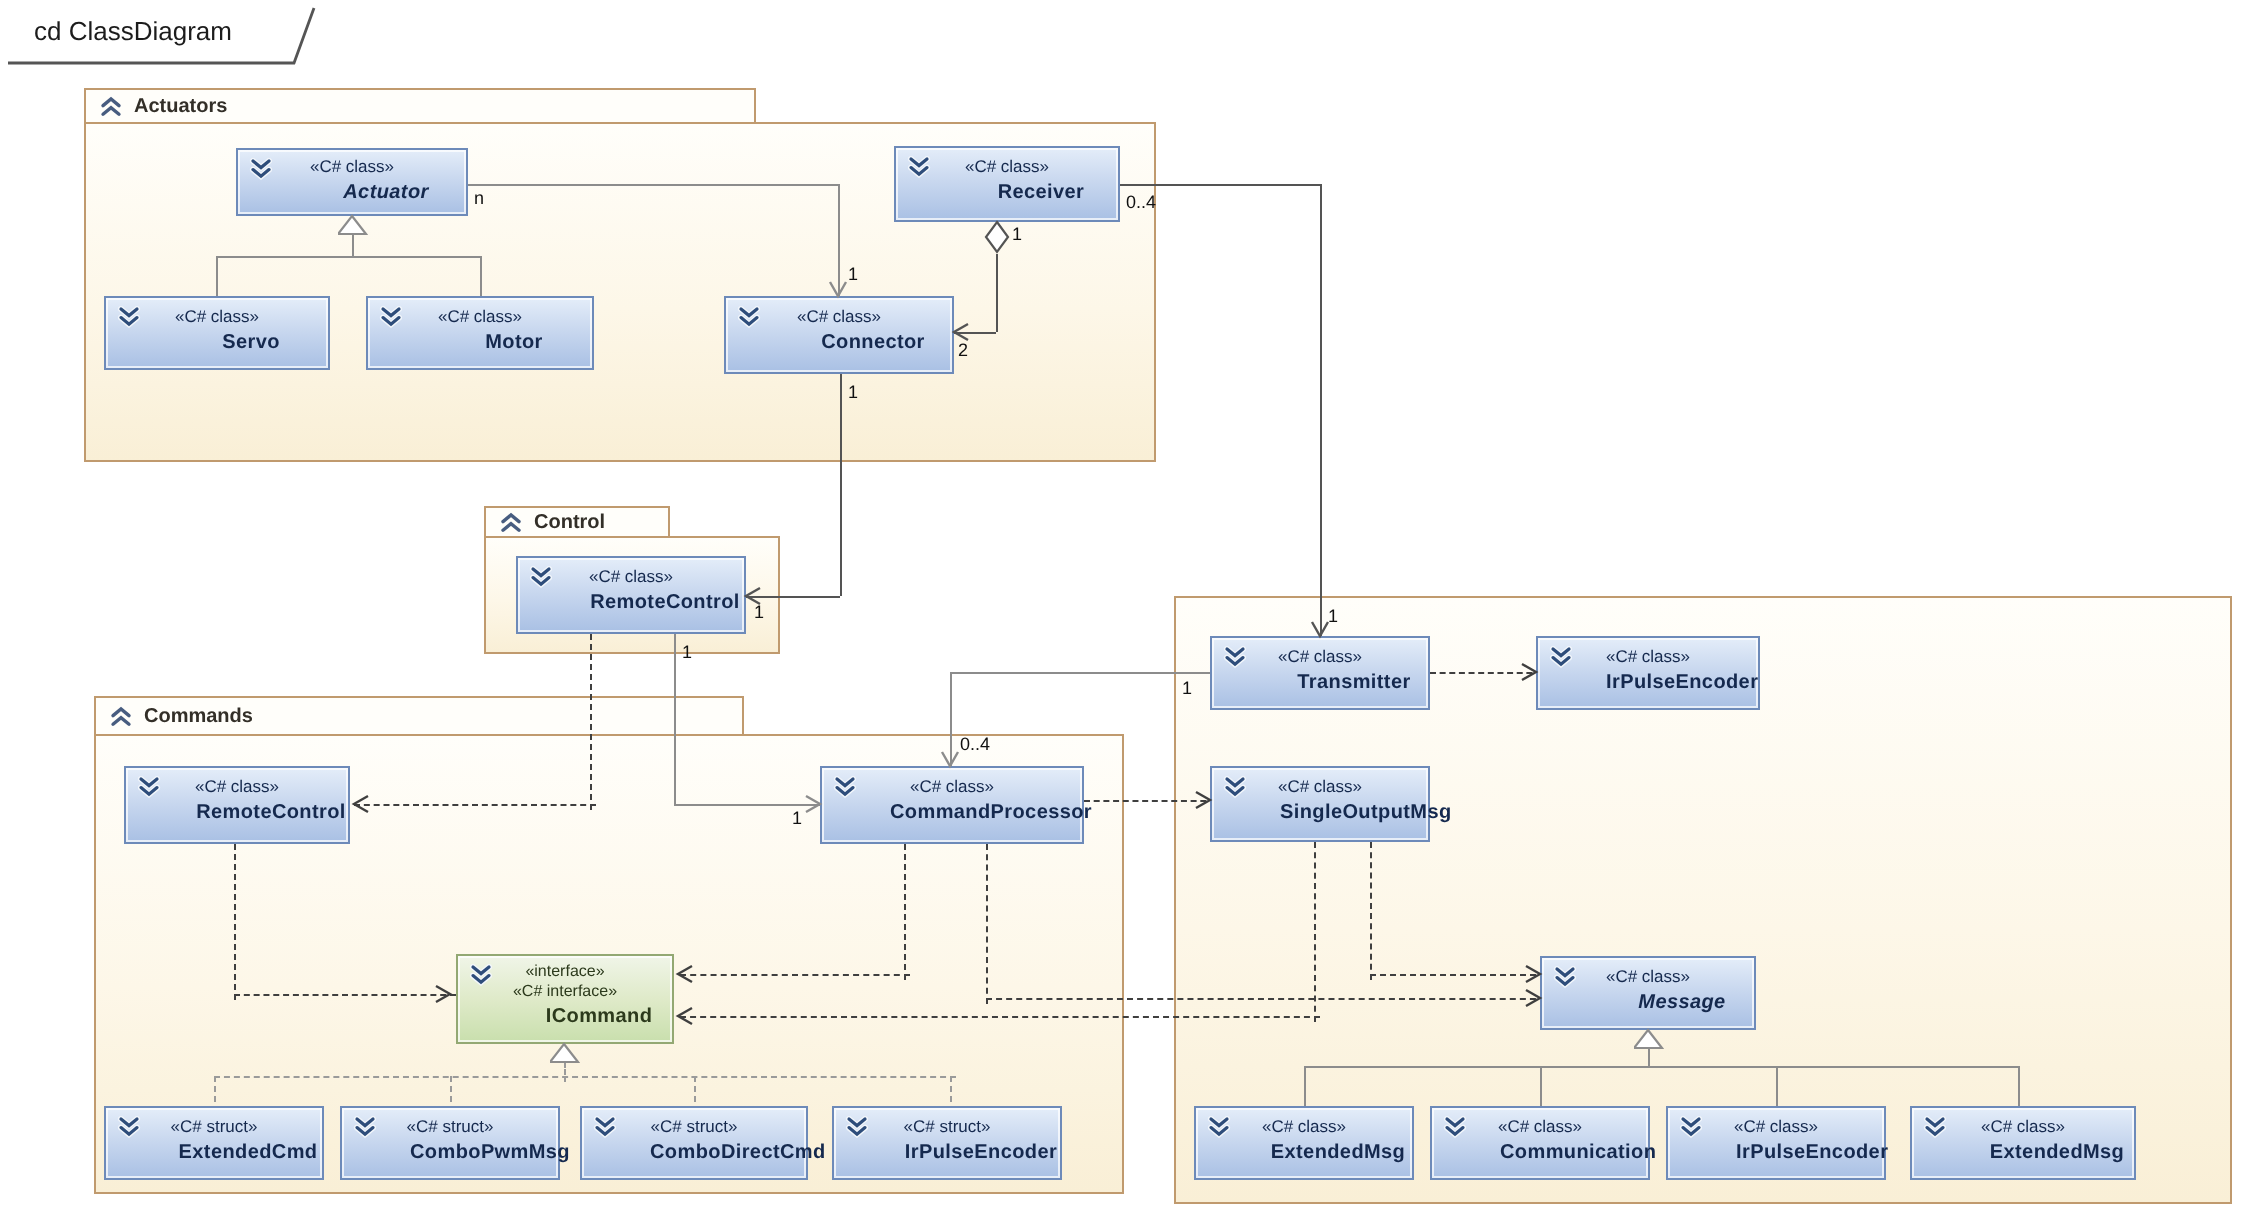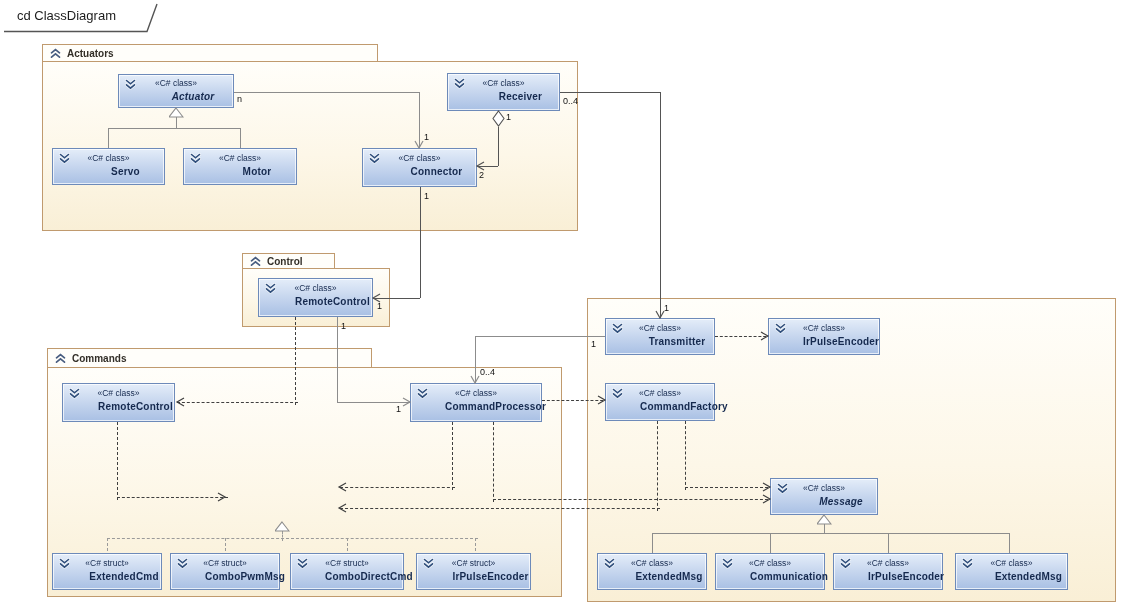--- a/index.html
+++ b/index.html
@@ -287,31 +287,42 @@
     <span class="cname">IrPulseEncoder</span>
   </div>
   <div class="node" style="left:605px;top:383px;width:110px;height:38px;">
     <svg class="nicon" width="13" height="11" viewBox="0 0 13 11">
         <path class="w" d="M2.5 1.5 L6.5 4.8 L10.5 1.5"></path>
         <path class="w" d="M2.5 5.8 L6.5 9.1 L10.5 5.8"></path>
         <path d="M2.5 1.5 L6.5 4.8 L10.5 1.5"></path>
         <path d="M2.5 5.8 L6.5 9.1 L10.5 5.8"></path>
       </svg>
     <span class="stereo">«C# class»</span>
-    <span class="cname">CommandFactory</span>
+    <span class="cname">SingleOutputMsg</span>
   </div>
   <div class="node abstract" style="left:770px;top:478px;width:108px;height:37px;">
     <svg class="nicon" width="13" height="11" viewBox="0 0 13 11">
         <path class="w" d="M2.5 1.5 L6.5 4.8 L10.5 1.5"></path>
         <path class="w" d="M2.5 5.8 L6.5 9.1 L10.5 5.8"></path>
         <path d="M2.5 1.5 L6.5 4.8 L10.5 1.5"></path>
         <path d="M2.5 5.8 L6.5 9.1 L10.5 5.8"></path>
       </svg>
     <span class="stereo">«C# class»</span>
     <span class="cname">Message</span>
+  </div>
+  <div class="node iface" style="left:228px;top:477px;width:109px;height:45px;">
+    <svg class="nicon" width="13" height="11" viewBox="0 0 13 11">
+        <path class="w" d="M2.5 1.5 L6.5 4.8 L10.5 1.5"></path>
+        <path class="w" d="M2.5 5.8 L6.5 9.1 L10.5 5.8"></path>
+        <path d="M2.5 1.5 L6.5 4.8 L10.5 1.5"></path>
+        <path d="M2.5 5.8 L6.5 9.1 L10.5 5.8"></path>
+      </svg>
+    <span class="stereo">«interface»</span>
+    <span class="stereo">«C# interface»</span>
+    <span class="cname">ICommand</span>
   </div>
   <div class="node" style="left:52px;top:553px;width:110px;height:37px;">
     <svg class="nicon" width="13" height="11" viewBox="0 0 13 11">
         <path class="w" d="M2.5 1.5 L6.5 4.8 L10.5 1.5"></path>
         <path class="w" d="M2.5 5.8 L6.5 9.1 L10.5 5.8"></path>
         <path d="M2.5 1.5 L6.5 4.8 L10.5 1.5"></path>
         <path d="M2.5 5.8 L6.5 9.1 L10.5 5.8"></path>
       </svg>
     <span class="stereo">«C# struct»</span>
     <span class="cname">ExtendedCmd</span>

